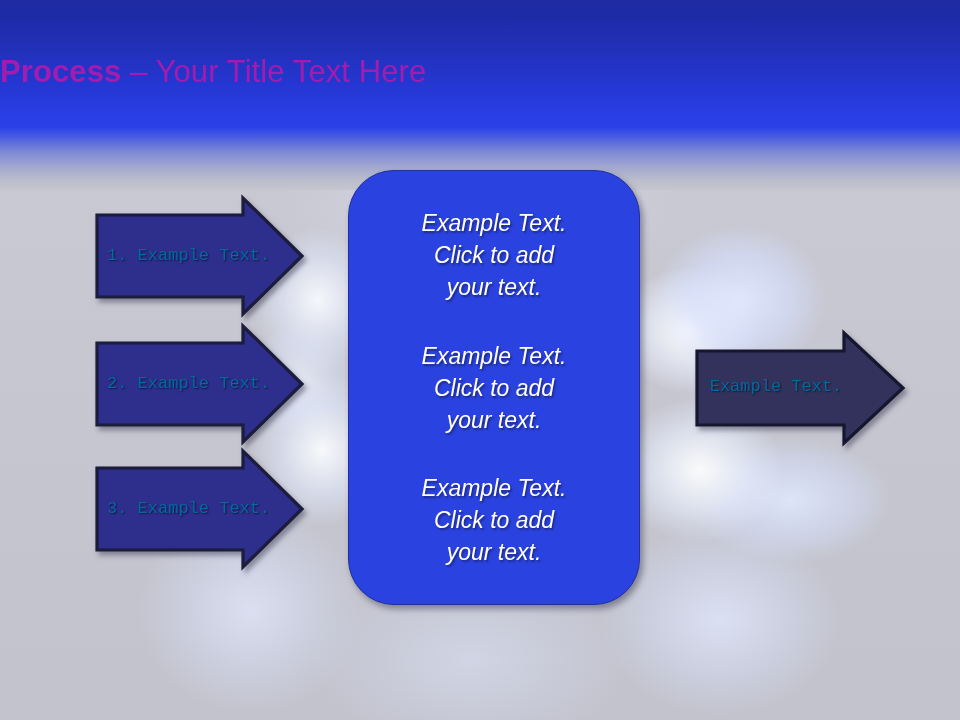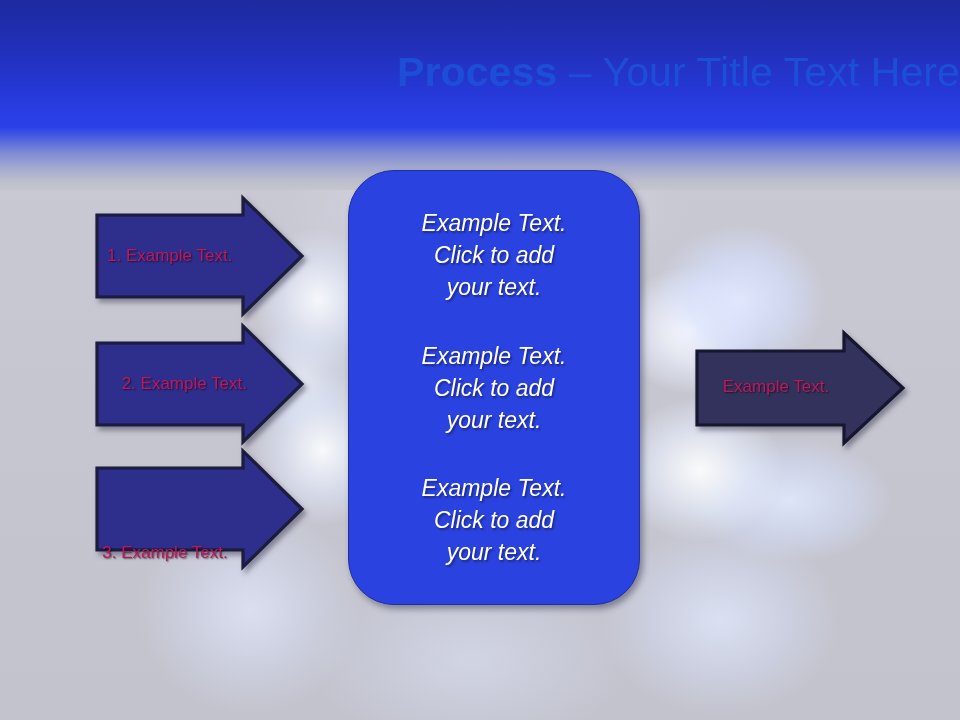--- a/index.html
+++ b/index.html
@@ -72,44 +72,45 @@
       #bcbdcc 95%,
       #c6c6d0 100%);
   }
 
   
   .title {
     position: absolute;
     left: 0;
     top: 50px;
     width: 960px;
-    text-align: right;
-    color: #1d4ed8;
-    font-size: 41px;
+    text-align: left;
+    color: #a21caf;
+    font-size: 31px;
     line-height: 44px;
     letter-spacing: 0.1px;
     white-space: pre;
   }
   .title .strong { font-weight: bold; }
   .title .rest   { font-weight: normal; }
 
   
   .arrow {
     position: absolute;
   }
   .arrow svg { display: block; overflow: visible; }
 
   .arrow-label {
     position: absolute;
-    color: #be185d;
+    color: #0369a1;
     font-size: 17px;
     line-height: 20px;
     white-space: pre;
     text-shadow: 1px 1px 1.5px rgba(0,0,0,0.55);
     pointer-events: none;
+    font-family: Liberation Mono, monospace;
   }
 
   
   .center-box {
     position: absolute;
     left: 348px;
     top: 170px;
     width: 292px;
     height: 435px;
     background: #2a43e0;
@@ -182,21 +183,21 @@
 
   <div class="arrow" style="left:95px; top:449px;">
     <svg width="212" height="122" viewBox="0 0 212 122">
       <defs>
         <filter id="shdw3" x="-30%" y="-30%" width="170%" height="170%">
           <feDropShadow dx="3" dy="4" stdDeviation="2.4" flood-color="#3a3a55" flood-opacity="0.5"></feDropShadow>
         </filter>
       </defs>
       <polygon points="2,19 148,19 148,2 207,60 148,118 148,101 2,101" fill="#2e2e8c" stroke="#1a1a3a" stroke-width="3.2" stroke-linejoin="miter" filter="url(#shdw3)"></polygon>
     </svg>
-    <div class="arrow-label" style="left:0; top:50px; width:140px; text-align:center;margin-top:44px;">3. Example Text.</div>
+    <div class="arrow-label" style="left:12px; top:50px; width:140px; text-align:center;">3. Example Text.</div>
   </div>
 
   <div class="center-box"></div>
   <div class="center-text-stack">
     <div class="center-block">Example Text.
 Click  to add
 your text.</div>
     <div class="center-block">Example Text.
 Click  to add
 your text.</div>

